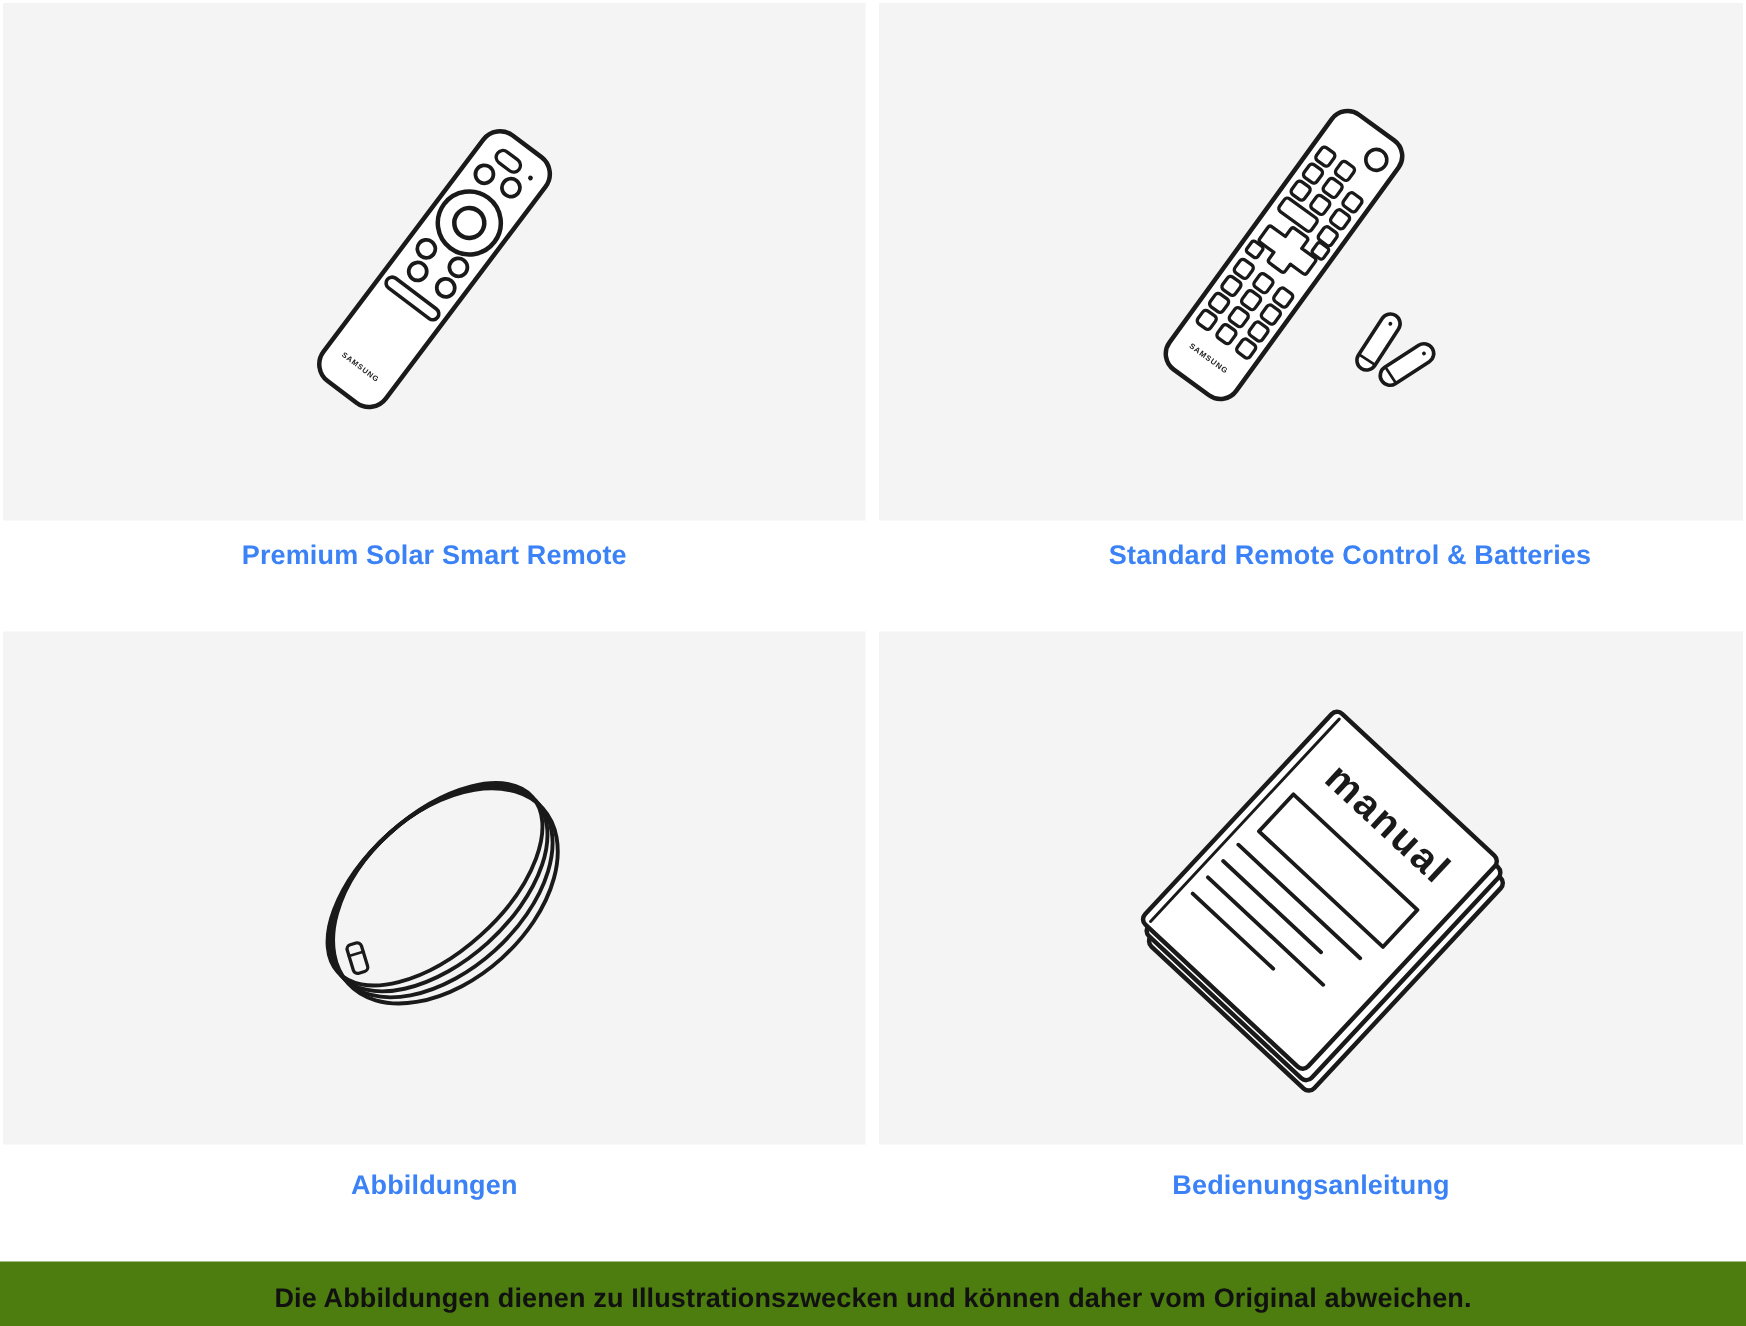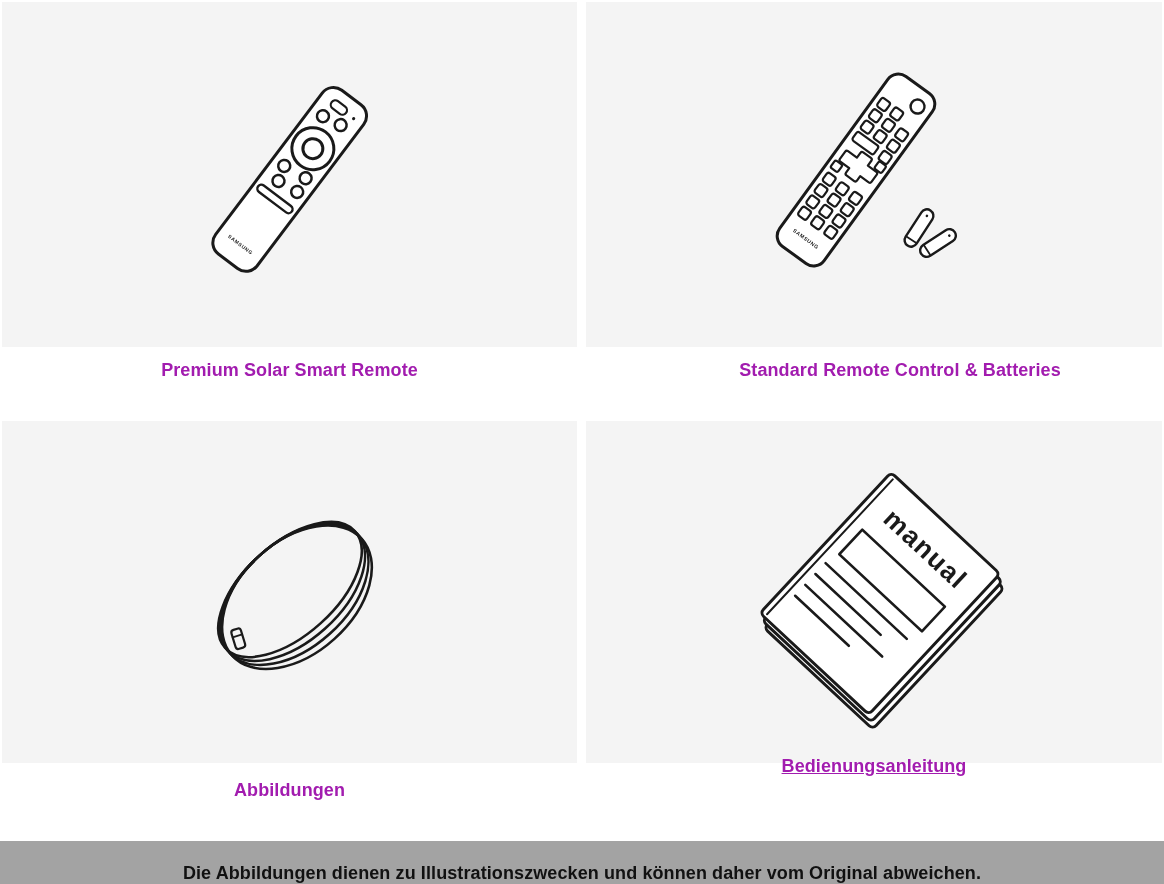--- a/index.html
+++ b/index.html
@@ -9,29 +9,29 @@
     overflow:hidden;
   }
   .tile{position:absolute;background:#f4f4f4;}
   .tile svg{display:block;width:100%;height:100%;}
   .t1{left:2px;top:2px;width:575px;height:345px;}
   .t2{left:586px;top:2px;width:576px;height:345px;}
   .t3{left:2px;top:421px;width:575px;height:342px;}
   .t4{left:586px;top:421px;width:576px;height:342px;}
   .caption{
     position:absolute;display:flex;justify-content:center;
-    color:#a21caf;font-size:18px;font-weight:700;letter-spacing:0.1px;
+    color:#3b82f6;font-size:18px;font-weight:700;letter-spacing:0.1px;
   }
   .c1{left:2px;top:360px;width:575px;}
   .c2{left:612px;top:360px;width:576px;}
   .c3{left:2px;top:780px;width:575px;}
-  .c4{left:586px;top:756px;width:576px;text-decoration:underline;}
+  .c4{left:586px;top:780px;width:576px;}
   .footer{
     position:absolute;left:0;top:841px;width:1164px;height:43px;
-    background:#a3a3a3;display:flex;justify-content:center;align-items:flex-end;
+    background:#4d7c0f;display:flex;justify-content:center;align-items:center;
     padding-top:5px;box-sizing:border-box;
     color:#111111;font-size:18px;font-weight:700;letter-spacing:0.1px;
   }
   .art{stroke:#1a1a1a;fill:none;stroke-linejoin:round;stroke-linecap:round;}
   .artw{stroke:#1a1a1a;fill:#ffffff;stroke-linejoin:round;stroke-linecap:round;}
   .svgtxt{fill:#1a1a1a;stroke:none;font-family:"Liberation Sans","DejaVu Sans",sans-serif;font-weight:700;}
 </style>
 </head>
 <body>
 

